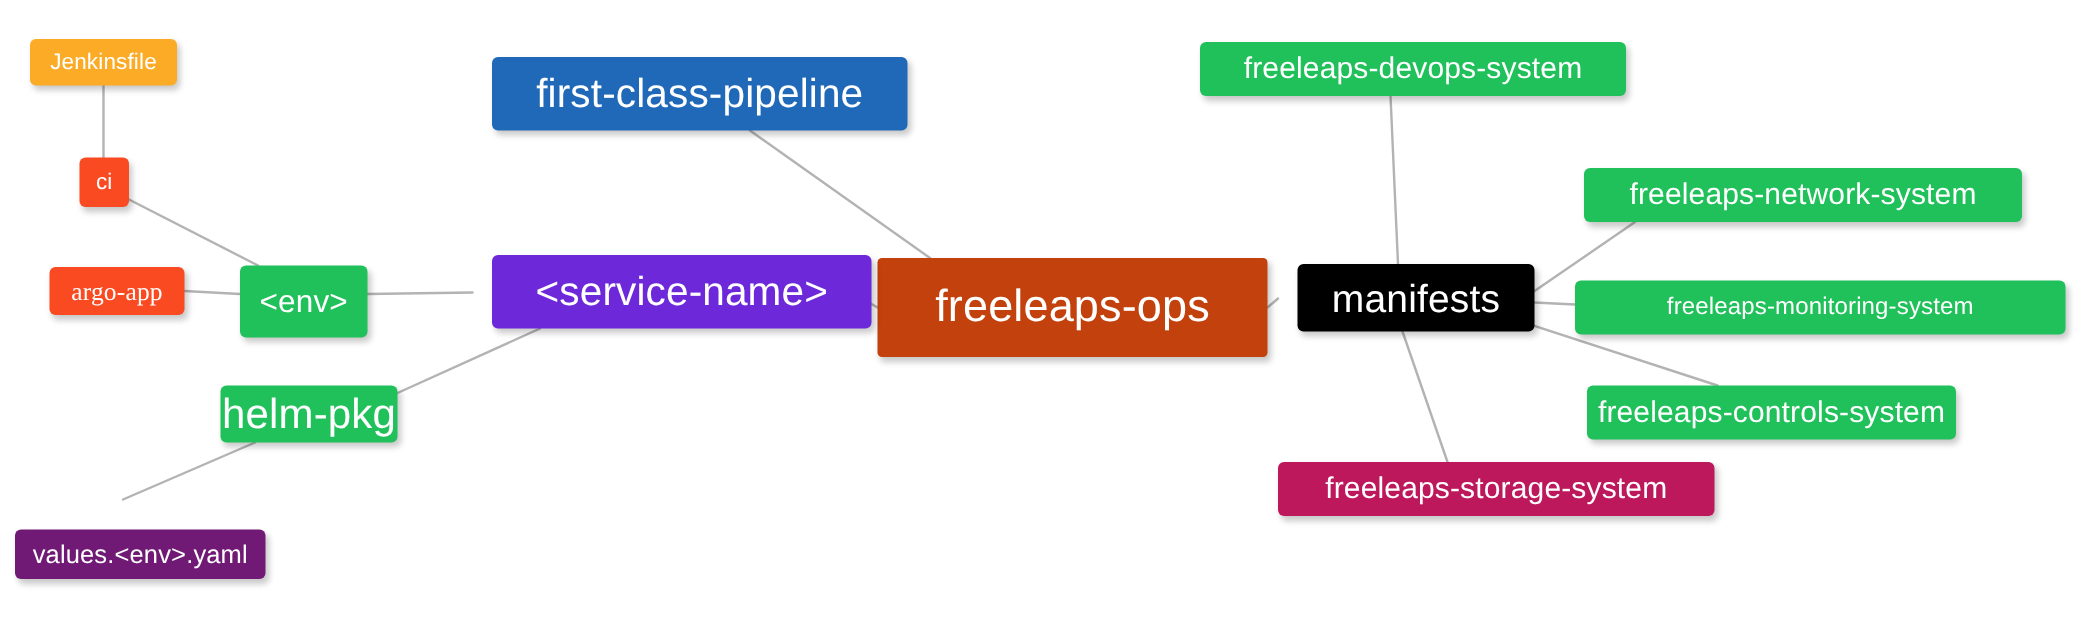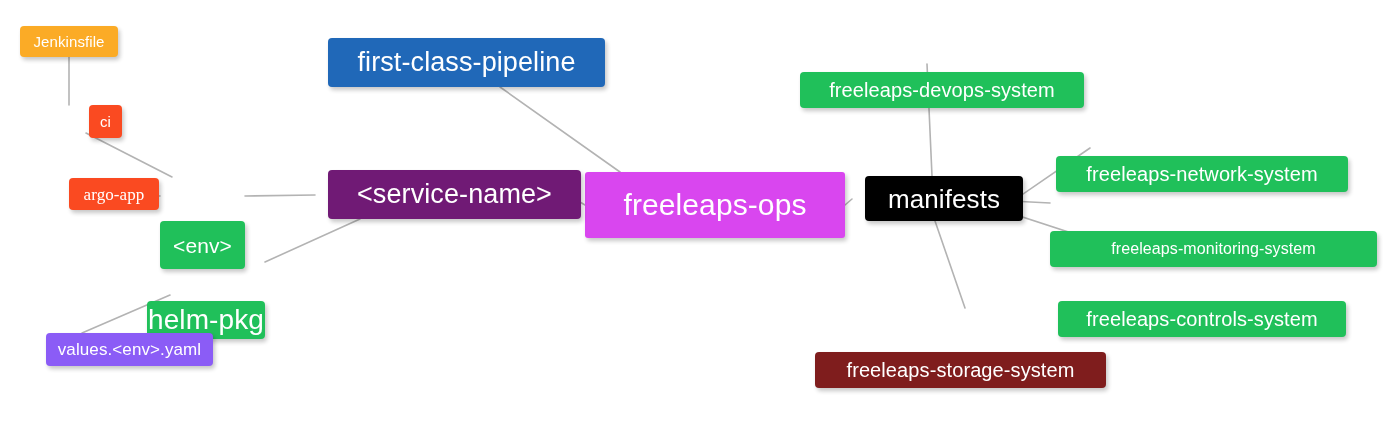--- a/index.html
+++ b/index.html
@@ -44,23 +44,23 @@
     box-shadow: 2px 3px 4px rgba(0,0,0,0.22);
     letter-spacing: 0.1px;
     line-height: 1;
     user-select: none;
   }
   .node.root {
     background: #3c3935;
     border-radius: 3px;
   }
   .node.blue   { background: #2068b8; margin-left: 13px; }
-  .node.green  { background: #20c05a; margin-top: 44px; }
+  .node.green  { background: #20c05a; }
   .node.orange { background: #fbab26; }
-  .node.red    { background: #fa4a21; margin-left: 36px; }
+  .node.red    { background: #fa4a21; }
 </style>
 </head>
 <body>
 
 <div id="canvas">
   <svg id="edge-layer" viewBox="0 0 1390 421" width="1390" height="421">
       <line x1="585" y1="205" x2="568" y2="195" class="edge" stroke="#b3b3b3"></line>
       <line x1="620" y1="172" x2="500" y2="87" class="edge" stroke="#b3b3b3"></line>
       <line x1="845" y1="205" x2="852" y2="199" class="edge" stroke="#b3b3b3"></line>
       <line x1="315" y1="195" x2="245" y2="196" class="edge" stroke="#b3b3b3"></line>
@@ -69,29 +69,29 @@
       <line x1="160" y1="196" x2="123" y2="194" class="edge" stroke="#b3b3b3"></line>
       <line x1="69" y1="105" x2="69" y2="57" class="edge" stroke="#b3b3b3"></line>
       <line x1="170" y1="295" x2="82" y2="333" class="edge" stroke="#b3b3b3"></line>
       <line x1="932" y1="176" x2="927" y2="64" class="edge" stroke="#b3b3b3"></line>
       <line x1="1010" y1="203" x2="1090" y2="148" class="edge" stroke="#b3b3b3"></line>
       <line x1="1010" y1="201" x2="1050" y2="203" class="edge" stroke="#b3b3b3"></line>
       <line x1="1010" y1="213" x2="1145" y2="257" class="edge" stroke="#b3b3b3"></line>
       <line x1="935" y1="221" x2="965" y2="308" class="edge" stroke="#b3b3b3"></line>
     </svg>
   <div id="node-layer">
-      <div class="node root" style="left: 585px; top: 172px; width: 260px; height: 66px; font-size: 30px; background: #d946ef;">freeleaps-ops</div>
-      <div class="node blue" style="left: 315px; top: 170px; width: 253px; height: 49px; font-size: 27px; background: #701a75;">&lt;service-name&gt;</div>
+      <div class="node root" style="left: 585px; top: 172px; width: 260px; height: 66px; font-size: 30px; background: #c2410c;">freeleaps-ops</div>
+      <div class="node blue" style="left: 315px; top: 170px; width: 253px; height: 49px; font-size: 27px; background: #6d28d9;">&lt;service-name&gt;</div>
       <div class="node blue" style="left: 315px; top: 38px; width: 277px; height: 49px; font-size: 27px; background: rgb(32, 104, 184);">first-class-pipeline</div>
       <div class="node blue" style="left: 852px; top: 176px; width: 158px; height: 45px; font-size: 26px; background: #000000;">manifests</div>
       <div class="node green" style="left: 160px; top: 177px; width: 85px; height: 48px; font-size: 21px; background: rgb(32, 192, 90);">&lt;env&gt;</div>
       <div class="node green" style="left: 147px; top: 257px; width: 118px; height: 38px; font-size: 28px; background: rgb(32, 192, 90);">helm-pkg</div>
       <div class="node orange" style="left: 20px; top: 26px; width: 98px; height: 31px; font-size: 15px; background: rgb(251, 171, 38);">Jenkinsfile</div>
       <div class="node red" style="left: 53px; top: 105px; width: 33px; height: 33px; font-size: 15px; background: rgb(250, 74, 33);">ci</div>
       <div class="node red" style="left: 33px; top: 178px; width: 90px; height: 32px; font-size: 17px; background: rgb(250, 74, 33); font-family: Liberation Serif, serif;">argo-app</div>
-      <div class="node red" style="left: 10px; top: 333px; width: 167px; height: 33px; font-size: 17px; background: #8b5cf6;">values.&lt;env&gt;.yaml</div>
+      <div class="node red" style="left: 10px; top: 353px; width: 167px; height: 33px; font-size: 17px; background: #701a75;">values.&lt;env&gt;.yaml</div>
       <div class="node green" style="left: 800px; top: 28px; width: 284px; height: 36px; font-size: 20px; background: rgb(32, 192, 90);">freeleaps-devops-system</div>
       <div class="node green" style="left: 1056px; top: 112px; width: 292px; height: 36px; font-size: 20px; background: rgb(32, 192, 90);">freeleaps-network-system</div>
       <div class="node green" style="left: 1050px; top: 187px; width: 327px; height: 36px; font-size: 16px; background: rgb(32, 192, 90);">freeleaps-monitoring-system</div>
-      <div class="node green" style="left: 1058px; top: 257px; width: 288px; height: 36px; font-size: 20px; background: rgb(32, 192, 90);">freeleaps-controls-system</div>
-      <div class="node green" style="left: 815px; top: 308px; width: 291px; height: 36px; font-size: 20px; background: #7f1d1d;">freeleaps-storage-system</div>
+      <div class="node green" style="left: 1058px; top: 257px; width: 246px; height: 36px; font-size: 20px; background: rgb(32, 192, 90);">freeleaps-controls-system</div>
+      <div class="node green" style="left: 852px; top: 308px; width: 291px; height: 36px; font-size: 20px; background: #be185d;">freeleaps-storage-system</div>
     </div>
 </div>
 
 </body></html>

